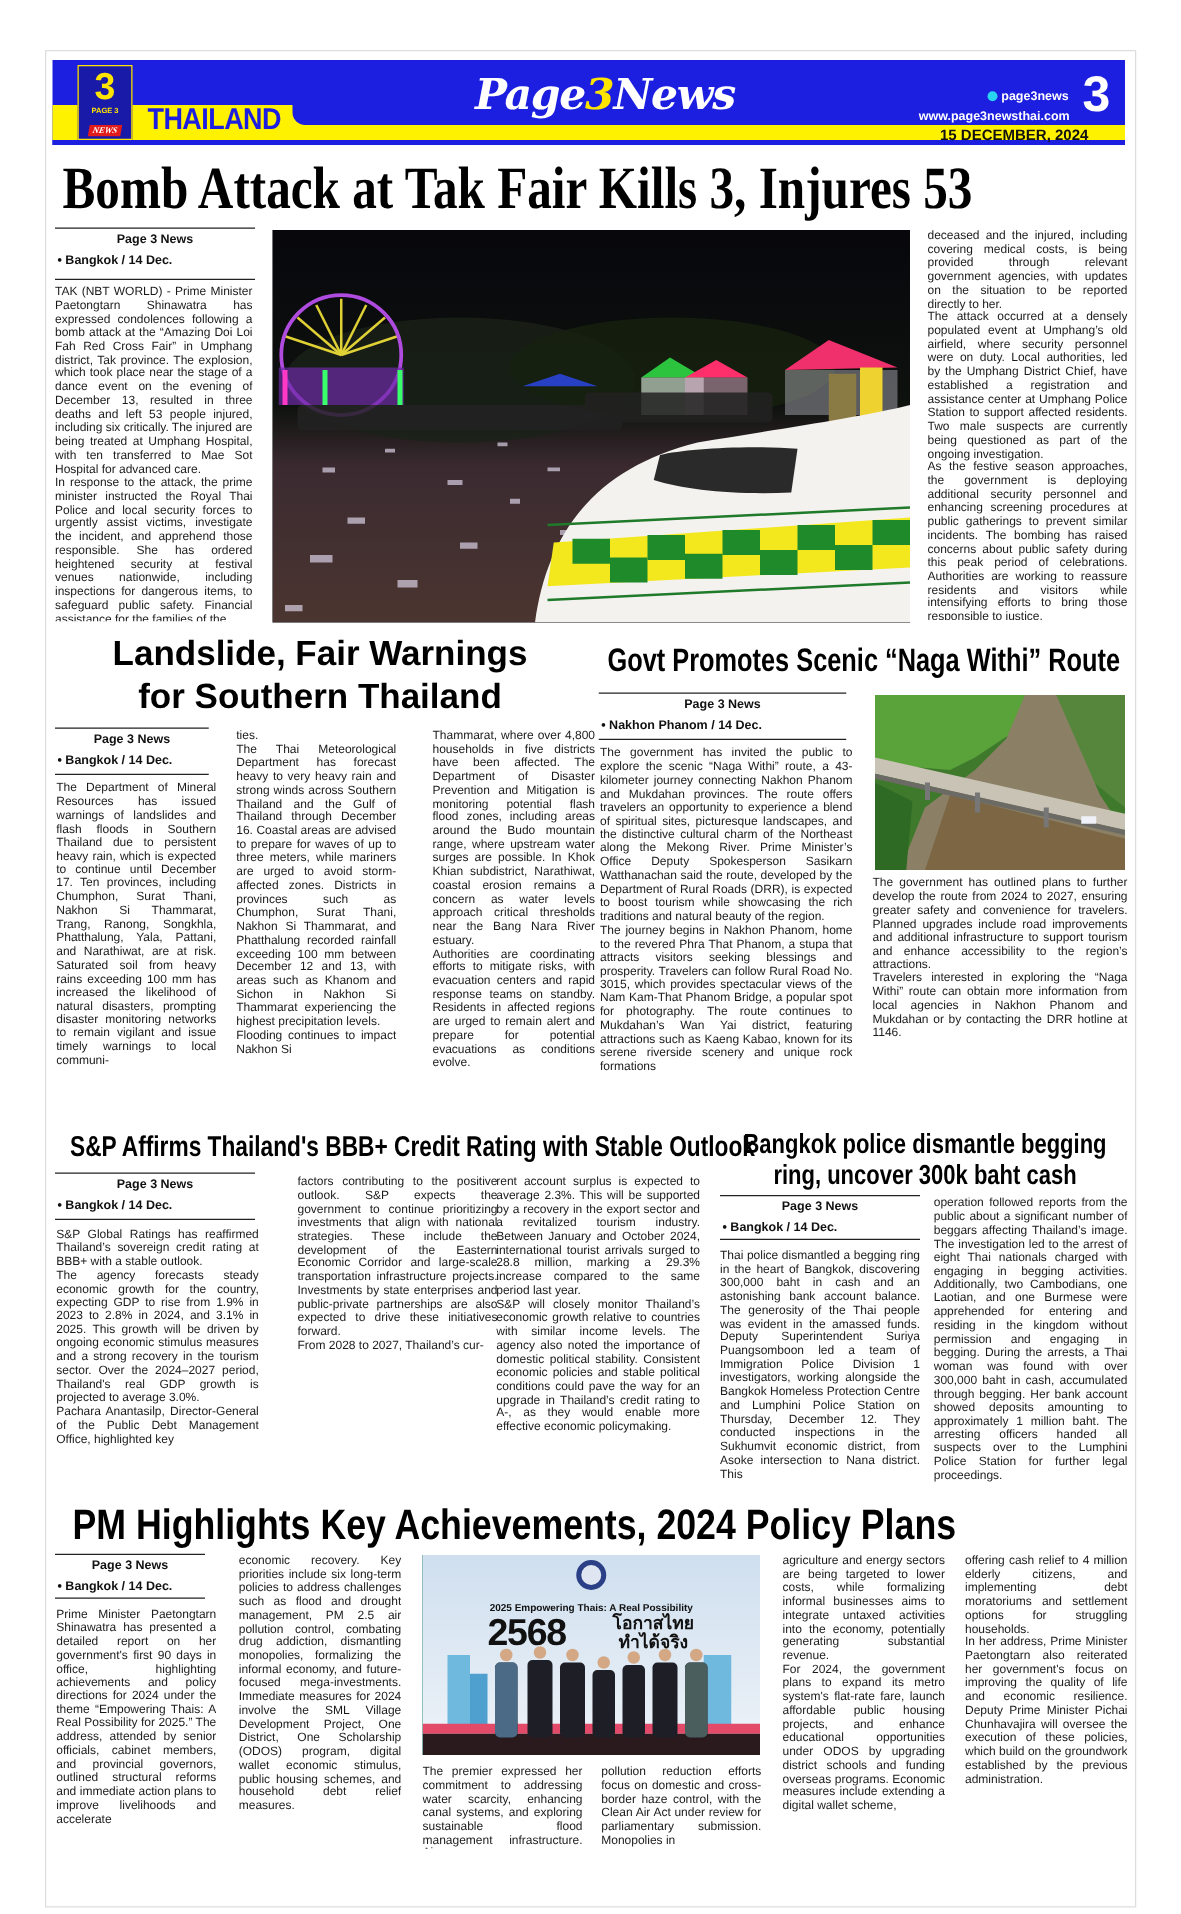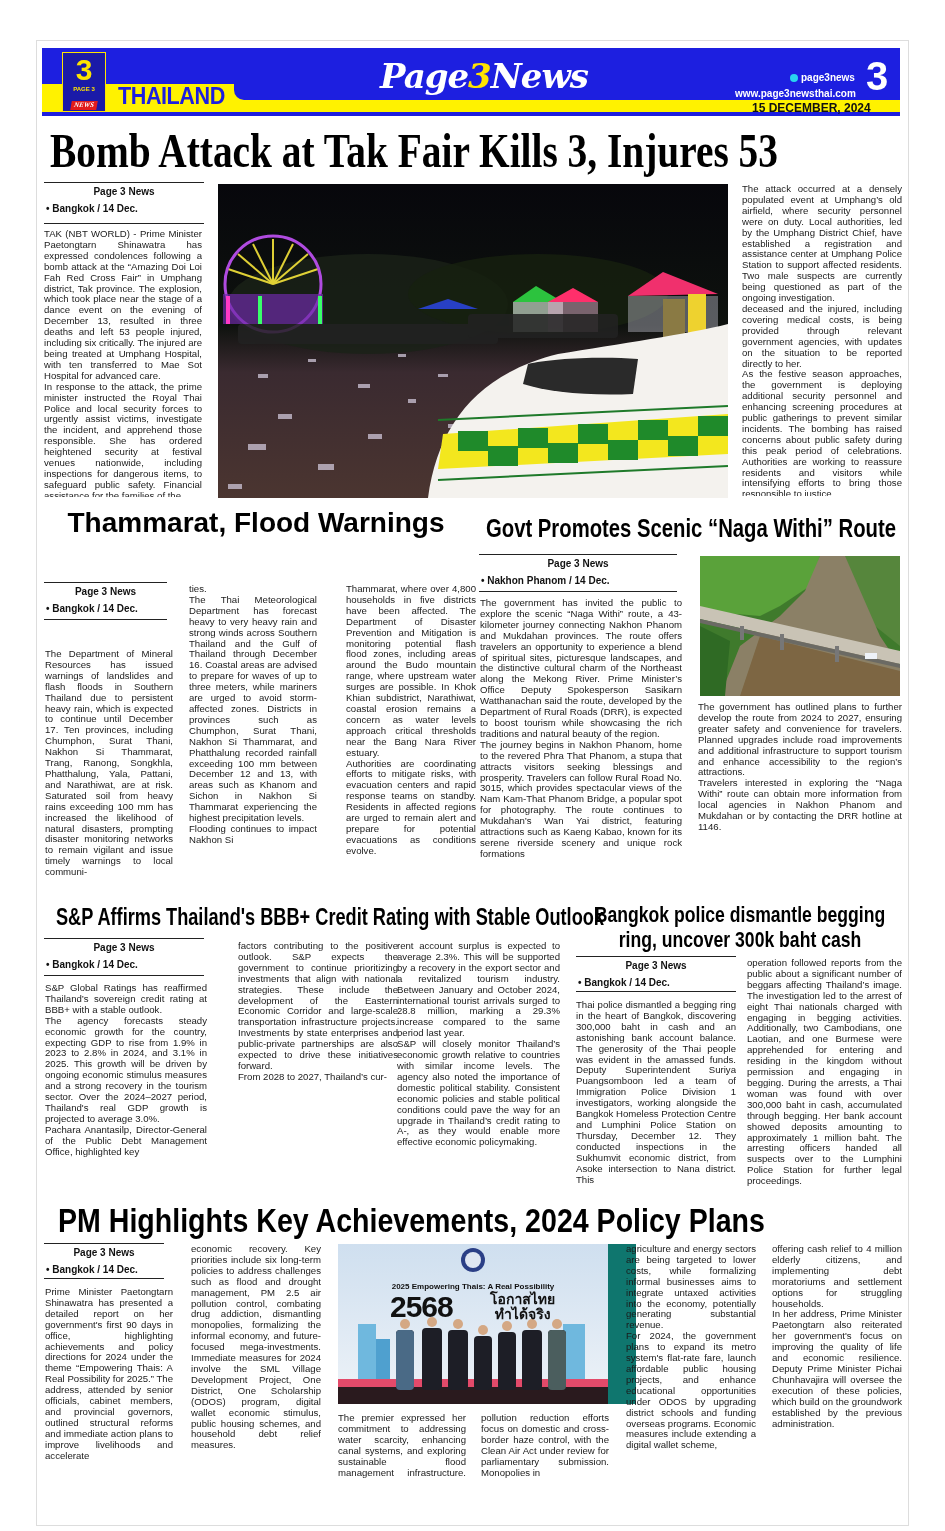--- a/index.html
+++ b/index.html
@@ -139,35 +139,36 @@
         <rect x="270" y="262" width="30" height="20" fill="#1f8a2a"></rect>
           <rect x="330" y="259" width="30" height="20" fill="#1f8a2a"></rect>
           <rect x="390" y="256" width="30" height="20" fill="#1f8a2a"></rect>
           <rect x="450" y="252" width="30" height="20" fill="#1f8a2a"></rect>
       </g>
       <line x1="220" y1="236" x2="510" y2="222" stroke="#1f7a2a" stroke-width="2"></line>
       <line x1="220" y1="296" x2="510" y2="282" stroke="#1f7a2a" stroke-width="2"></line>
     </svg>
   </div>
   <div class="col" style="left:742px;top:184px;width:160px;height:312px;">
+    <p>deceased and the injured, including covering medical costs, is being provided through relevant government agencies, with updates on the situation to be reported directly to her.</p>
     <p>The attack occurred at a densely populated event at Umphang’s old airfield, where security personnel were on duty. Local authorities, led by the Umphang District Chief, have established a registration and assistance center at Umphang Police Station to support affected residents. Two male suspects are currently being questioned as part of the ongoing investigation.</p>
-    <p>deceased and the injured, including covering medical costs, is being provided through relevant government agencies, with updates on the situation to be reported directly to her.</p>
     <p>As the festive season approaches, the government is deploying additional security personnel and enhancing screening procedures at public gatherings to prevent similar incidents. The bombing has raised concerns about public safety during this peak period of celebrations. Authorities are working to reassure residents and visitors while intensifying efforts to bring those responsible to justice.</p>
   </div>
 </div>
 
 <div>
   <div class="abs hl-sans" style="left:44px;top:506px;width:424px;text-align:center;font-size:28px;line-height:34px;">
-    <div>Thammarat, Flood Warnings</div>
+    <div>Landslide, Fair Warnings</div>
+    <div>for Southern Thailand</div>
   </div>
   <div class="byline" style="left:44px;top:582px;width:123px;height:38px;">
     <div class="src">Page 3 News</div>
     <div class="loc">• Bangkok / 14 Dec.</div>
   </div>
-  <div class="col" style="left:45px;top:649px;width:128px;height:264px;">
+  <div class="col" style="left:45px;top:626px;width:128px;height:264px;">
     <p>The Department of Mineral Resources has issued warnings of landslides and flash floods in Southern Thailand due to persistent heavy rain, which is expected to continue until December 17. Ten provinces, including Chumphon, Surat Thani, Nakhon Si Thammarat, Trang, Ranong, Songkhla, Phatthalung, Yala, Pattani, and Narathiwat, are at risk. Saturated soil from heavy rains exceeding 100 mm has increased the likelihood of natural disasters, prompting disaster monitoring networks to remain vigilant and issue timely warnings to local communi-</p>
   </div>
   <div class="col" style="left:189px;top:584px;width:128px;height:308px;">
     <p>ties.</p>
     <p>The Thai Meteorological Department has forecast heavy to very heavy rain and strong winds across Southern Thailand and the Gulf of Thailand through December 16. Coastal areas are advised to prepare for waves of up to three meters, while mariners are urged to avoid storm-affected zones. Districts in provinces such as Chumphon, Surat Thani, Nakhon Si Thammarat, and Phatthalung recorded rainfall exceeding 100 mm between December 12 and 13, with areas such as Khanom and Sichon in Nakhon Si Thammarat experiencing the highest precipitation levels.</p>
     <p>Flooding continues to impact Nakhon Si</p>
   </div>
   <div class="col" style="left:346px;top:584px;width:130px;height:308px;">
     <p>Thammarat, where over 4,800 households in five districts have been affected. The Department of Disaster Prevention and Mitigation is monitoring potential flash flood zones, including areas around the Budo mountain range, where upstream water surges are possible. In Khok Khian subdistrict, Narathiwat, coastal erosion remains a concern as water levels approach critical thresholds near the Bang Nara River estuary.</p>
     <p>Authorities are coordinating efforts to mitigate risks, with evacuation centers and rapid response teams on standby. Residents in affected regions are urged to remain alert and prepare for potential evacuations as conditions evolve.</p>
@@ -250,21 +251,21 @@
   <div class="byline" style="left:44px;top:1243px;width:120px;height:36px;">
     <div class="src">Page 3 News</div>
     <div class="loc">• Bangkok / 14 Dec.</div>
   </div>
   <div class="col" style="left:45px;top:1287px;width:128px;height:190px;">
     <p>Prime Minister Paetongtarn Shinawatra has presented a detailed report on her government's first 90 days in office, highlighting achievements and policy directions for 2024 under the theme “Empowering Thais: A Real Possibility for 2025.” The address, attended by senior officials, cabinet members, and provincial governors, outlined structural reforms and immediate action plans to improve livelihoods and accelerate</p>
   </div>
   <div class="col" style="left:191px;top:1244px;width:130px;height:234px;">
     <p>economic recovery. Key priorities include six long-term policies to address challenges such as flood and drought management, PM 2.5 air pollution control, combating drug addiction, dismantling monopolies, formalizing the informal economy, and future-focused mega-investments. Immediate measures for 2024 involve the SML Village Development Project, One District, One Scholarship (ODOS) program, digital wallet economic stimulus, public housing schemes, and household debt relief measures.</p>
   </div>
-  <div class="img" style="left:338px;top:1244px;width:298px;height:160px;background:#0f766e;">
+  <div class="img" style="left:338px;top:1244px;width:270px;height:160px;background:#0f766e;">
     <svg width="270" height="160" viewBox="0 0 270 160">
       <defs>
           <linearGradient id="sky" x1="0" y1="0" x2="0" y2="1">
             <stop offset="0" stop-color="#cfdfef"></stop>
             <stop offset="1" stop-color="#eef3f8"></stop>
           </linearGradient>
         </defs>
       <rect width="270" height="160" fill="url(#sky)"></rect>
       <circle cx="135" cy="16" r="12" fill="#2b3f86"></circle>
         <circle cx="135" cy="16" r="8" fill="#dfe6f2"></circle>

